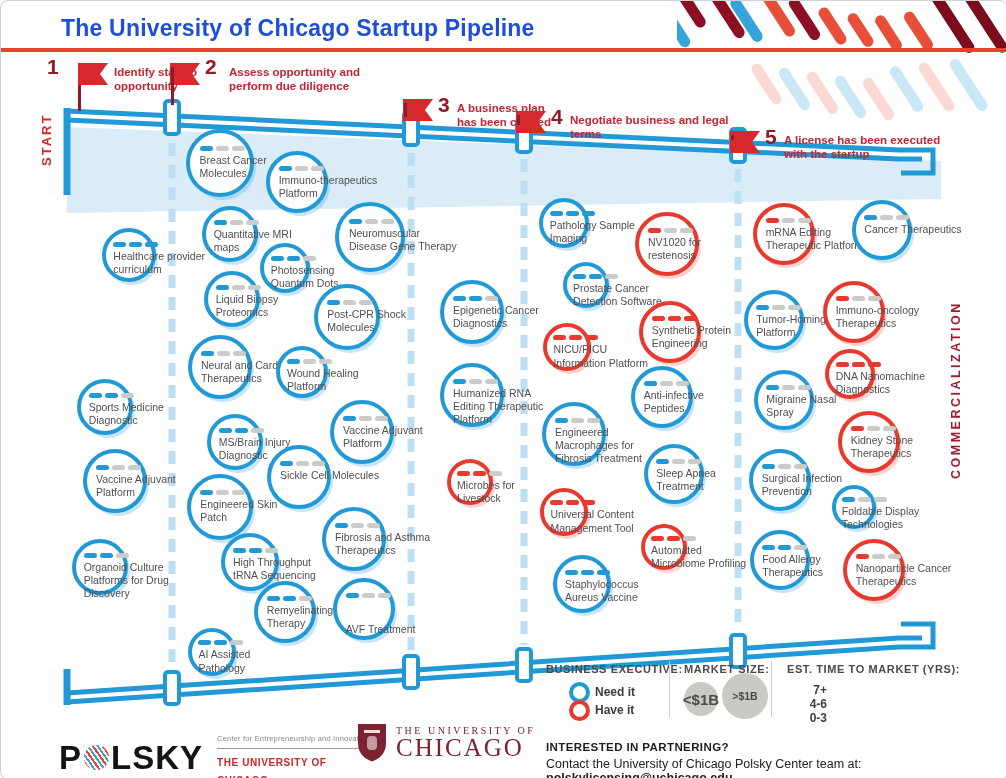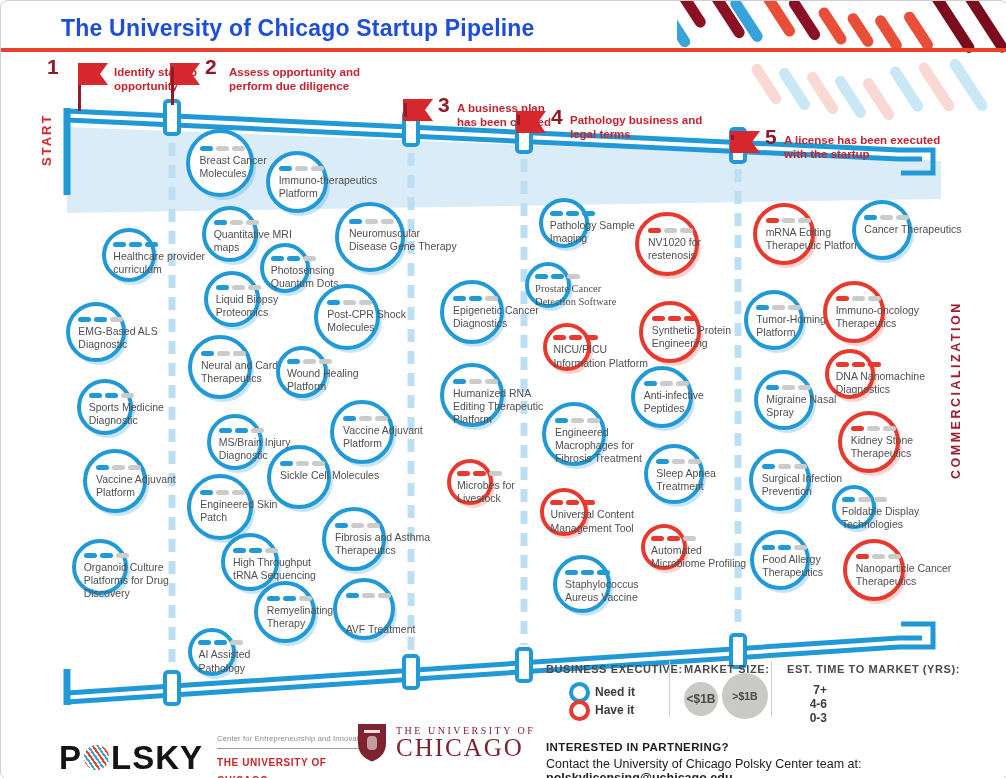--- a/index.html
+++ b/index.html
@@ -152,21 +152,21 @@
     <span class="flag-pole" style="left:403px;top:102px;height:14px;"></span>
     <span class="flag-num" style="left:437px;top:92px;">3</span>
     <span class="stage-label" style="left:456px;top:100px;width:100px;">A business plan has been created</span>
   </div>
   <div class="flag-group" style="left:0;top:0;">
     <svg class="flag-pennant" style="left:515px;top:110px;" width="30" height="22">
         <polygon points="0,0 30,0 22,11 30,22 0,22" fill="#d7282e"></polygon>
       </svg>
     <span class="flag-pole" style="left:516px;top:114px;height:10px;"></span>
     <span class="flag-num" style="left:550px;top:104px;">4</span>
-    <span class="stage-label" style="left:569px;top:112px;width:160px;">Pathology business and legal terms</span>
+    <span class="stage-label" style="left:569px;top:112px;width:160px;">Negotiate business and legal terms</span>
   </div>
   <div class="flag-group" style="left:0;top:0;">
     <svg class="flag-pennant" style="left:729px;top:130px;" width="30" height="22">
         <polygon points="0,0 30,0 22,11 30,22 0,22" fill="#d7282e"></polygon>
       </svg>
     <span class="flag-pole" style="left:730px;top:134px;height:5px;"></span>
     <span class="flag-num" style="left:764px;top:124px;">5</span>
     <span class="stage-label" style="left:783px;top:132px;width:175px;">A license has been executed with the startup</span>
   </div>
 
@@ -174,30 +174,20 @@
       <div class="bubble need" style="left: 101px; top: 227px; width: 54px; height: 54px;">
         <div class="bubble-content">
           <div class="dashes">
             <span class="dash on"></span>
             <span class="dash on"></span>
             <span class="dash on"></span>
           </div>
           <div class="bubble-label" style="width: 100px;">Healthcare provider curriculum</div>
         </div>
       </div>
-      <div class="bubble need" style="left: 65px; top: 301px; width: 60px; height: 60px;">
-        <div class="bubble-content">
-          <div class="dashes">
-            <span class="dash on"></span>
-            <span class="dash on"></span>
-            <span class="dash"></span>
-          </div>
-          <div class="bubble-label" style="width: 100px;">EMG-Based ALS Diagnostic</div>
-        </div>
-      </div>
       <div class="bubble need" style="left: 76px; top: 378px; width: 56px; height: 56px;">
         <div class="bubble-content">
           <div class="dashes">
             <span class="dash on"></span>
             <span class="dash on"></span>
             <span class="dash"></span>
           </div>
           <div class="bubble-label" style="width: 100px;">Sports Medicine Diagnostic</div>
         </div>
       </div>
@@ -444,21 +434,21 @@
       <div class="bubble have" style="left: 634px; top: 211px; width: 64px; height: 64px;">
         <div class="bubble-content">
           <div class="dashes">
             <span class="dash on"></span>
             <span class="dash"></span>
             <span class="dash"></span>
           </div>
           <div class="bubble-label" style="width: 102.4px;">NV1020 for restenosis</div>
         </div>
       </div>
-      <div class="bubble need" style="left: 524px; top: 261px; width: 46px; height: 46px; font-family: Liberation Serif, serif;">
+      <div class="bubble need" style="left: 562px; top: 261px; width: 46px; height: 46px;">
         <div class="bubble-content">
           <div class="dashes">
             <span class="dash on"></span>
             <span class="dash on"></span>
             <span class="dash"></span>
           </div>
           <div class="bubble-label" style="width: 100px;">Prostate Cancer Detection Software</div>
         </div>
       </div>
       <div class="bubble have" style="left: 638px; top: 300px; width: 62px; height: 62px;">
@@ -652,21 +642,21 @@
         </div>
       </div>
     </div>
 
   <div class="legend">
     <span class="lg-title" style="left:545px;top:662px;">BUSINESS EXECUTIVE:</span>
     <span class="lg-item" style="left:568px;top:681px;"><span class="ring blue"></span><span>Need it</span></span>
     <span class="lg-item" style="left:568px;top:699px;"><span class="ring red"></span><span>Have it</span></span>
     <span class="lg-div" style="left:668px;top:660px;"></span>
     <span class="lg-title" style="left:683px;top:662px;">MARKET SIZE:</span>
-    <span class="mkt-circle" style="left:683px;top:681px;width:34px;height:34px;font-size:12px;">&lt;$1B</span>
+    <span class="mkt-circle" style="left:683px;top:681px;width:34px;height:34px;font-size:15px;">&lt;$1B</span>
     <span class="mkt-circle" style="left:721px;top:672px;width:46px;height:46px;font-size:10.5px;">&gt;$1B</span>
     <span class="lg-div" style="left:770px;top:660px;"></span>
     <span class="lg-title" style="left:786px;top:662px;">EST. TIME TO MARKET (YRS):</span>
     <span class="time-row" style="left:800px;top:680px;">
         <span class="lbl">7+</span>
         <span><span class="ldash on"></span><span class="ldash"></span><span class="ldash"></span></span>
       </span>
     <span class="time-row" style="left:800px;top:694px;">
         <span class="lbl">4-6</span>
         <span><span class="ldash on"></span><span class="ldash on"></span><span class="ldash"></span></span>

